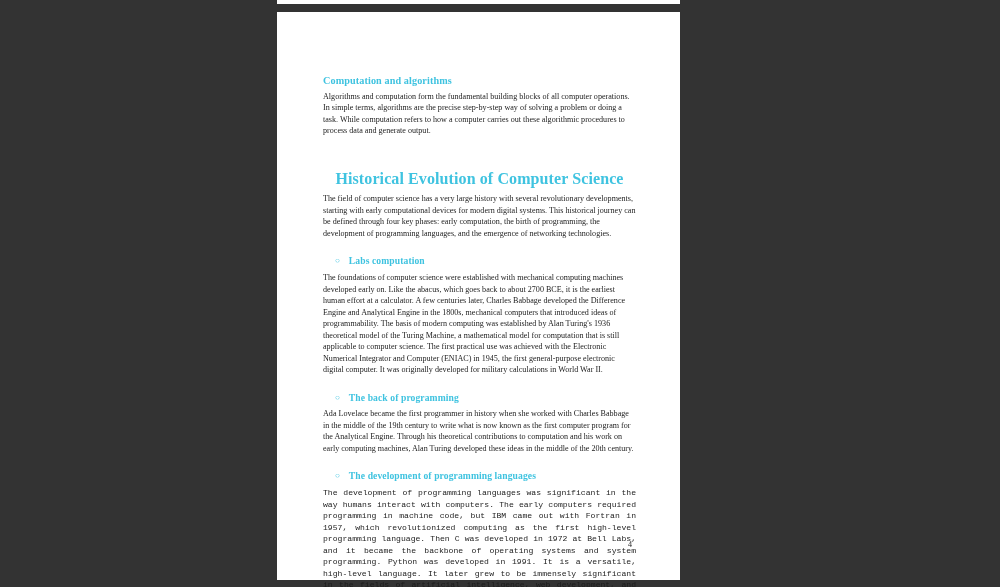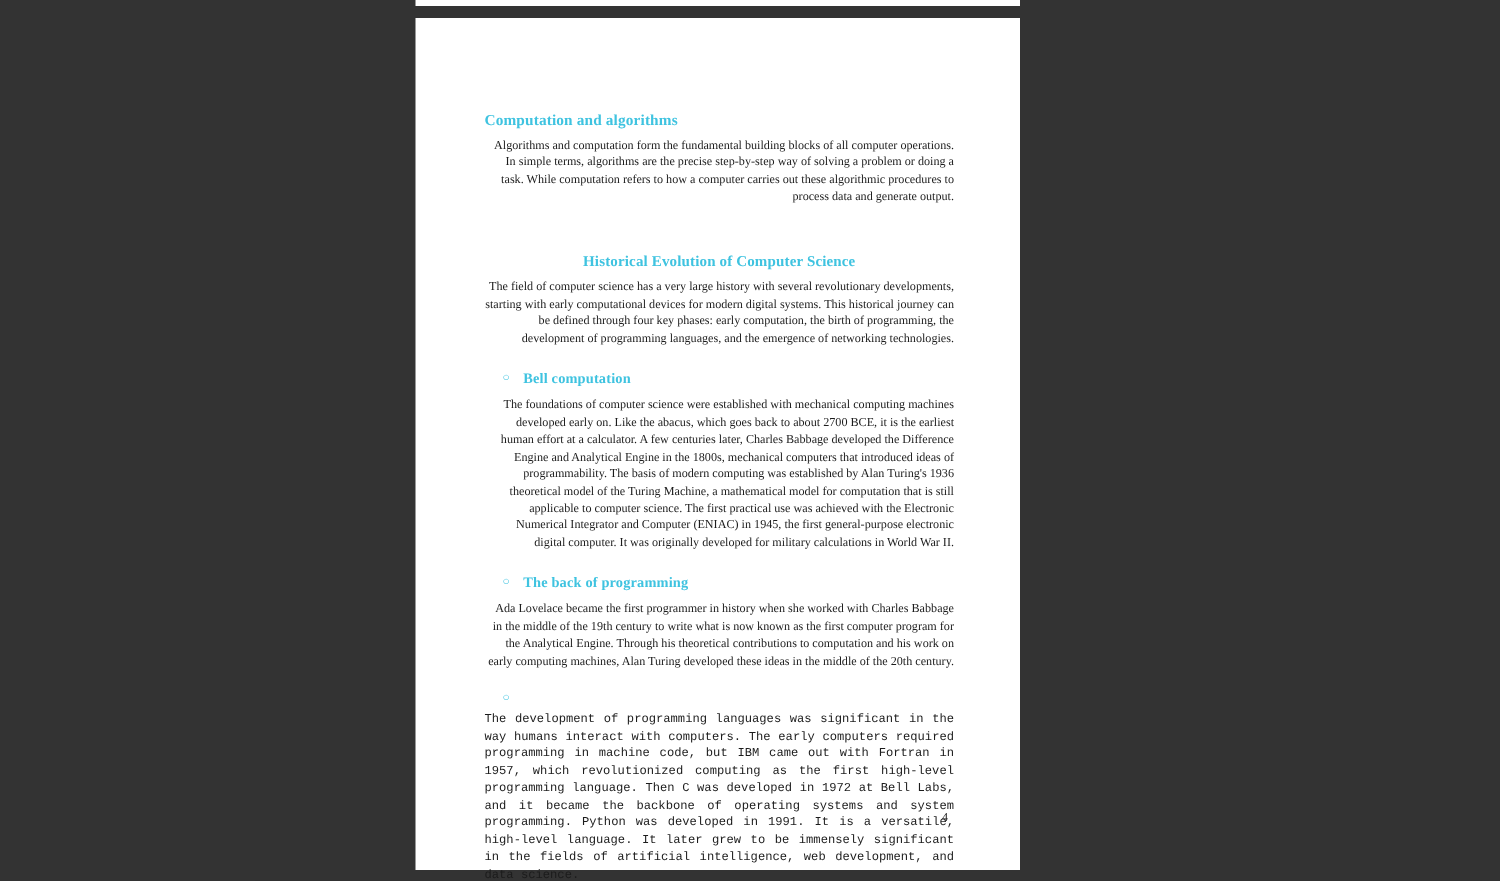--- a/index.html
+++ b/index.html
@@ -55,21 +55,21 @@
     font-weight: bold;
     font-size: 10.2px;
     line-height: 1.35;
     margin: 0 0 3px 0;
     letter-spacing: 0.1px;
   }
 
   .h1-center {
     color: #3fc3e0;
     font-weight: bold;
-    font-size: 10px;
+    font-size: 16px;
     text-align: center;
     line-height: 1.35;
     margin: 0 0 4px 0;
     letter-spacing: 0.1px;
   }
 
   .sub-head {
     display: flex;
     align-items: baseline;
     gap: 9px;
@@ -88,21 +88,21 @@
     font-size: 9.6px;
     line-height: 1.35;
     letter-spacing: 0.1px;
   }
 
   p.body {
     color: #1c1c1c;
     font-size: 8.1px;
     line-height: 1.42;
     margin: 0 0 11px 0;
-    text-align: right;
+    text-align: left;
   }
   p.body.justified {
     text-align: justify;
     font-family: Liberation Mono, monospace;
   }
 
   .gap-lg { height: 20px; }
   .gap-sm { height: 5px; }
 
   .page-number {
@@ -129,36 +129,37 @@
 
       <div class="gap-lg"></div>
 
       <h1 class="h1-center">Historical Evolution of Computer Science</h1>
       <p class="body">The field of computer science has a very large history with several revolutionary developments, starting with early computational devices for modern digital systems. This historical journey can be defined through four key phases: early computation, the birth of programming, the development of programming languages, and the emergence of networking technologies.</p>
 
       <div class="gap-sm"></div>
 
       <div class="sub-head">
         <span class="sub-bullet">○</span>
-        <span class="sub-label">Bell computation</span>
+        <span class="sub-label">Labs computation</span>
       </div>
       <p class="body">The foundations of computer science were established with mechanical computing machines developed early on. Like the abacus, which goes back to about 2700 BCE, it is the earliest human effort at a calculator. A few centuries later, Charles Babbage developed the Difference Engine and Analytical Engine in the 1800s, mechanical computers that introduced ideas of programmability. The basis of modern computing was established by Alan Turing's 1936 theoretical model of the Turing Machine, a mathematical model for computation that is still applicable to computer science. The first practical use was achieved with the Electronic Numerical Integrator and Computer (ENIAC) in 1945, the first general-purpose electronic digital computer. It was originally developed for military calculations in World War II.</p>
 
       <div class="gap-sm"></div>
 
       <div class="sub-head">
         <span class="sub-bullet">○</span>
         <span class="sub-label">The back of programming</span>
       </div>
       <p class="body">Ada Lovelace became the first programmer in history when she worked with Charles Babbage in the middle of the 19th century to write what is now known as the first computer program for the Analytical Engine. Through his theoretical contributions to computation and his work on early computing machines, Alan Turing developed these ideas in the middle of the 20th century.</p>
 
       <div class="gap-sm"></div>
 
       <div class="sub-head">
         <span class="sub-bullet">○</span>
+        <span class="sub-label">The development of programming languages</span>
       </div>
       <p class="body justified">The development of programming languages was significant in the way humans interact with computers. The early computers required programming in machine code, but IBM came out with Fortran in 1957, which revolutionized computing as the first high-level programming language. Then C was developed in 1972 at Bell Labs, and it became the backbone of operating systems and system programming. Python was developed in 1991. It is a versatile, high-level language. It later grew to be immensely significant in the fields of artificial intelligence, web development, and data science.</p>
 
     </div>
 
     <div class="page-number">4</div>
   </div>
 
 </div>
 

